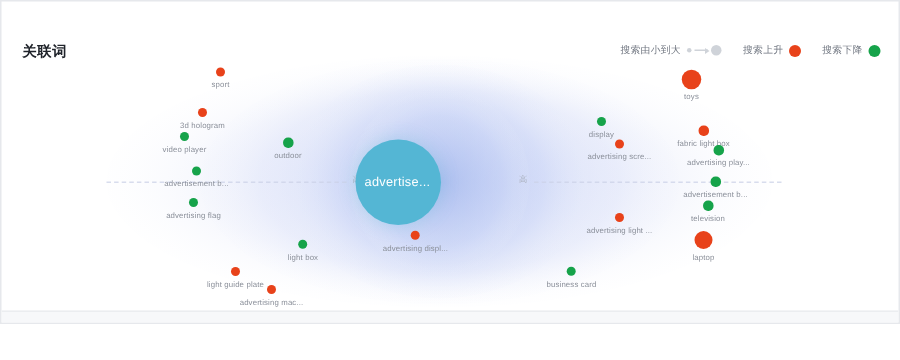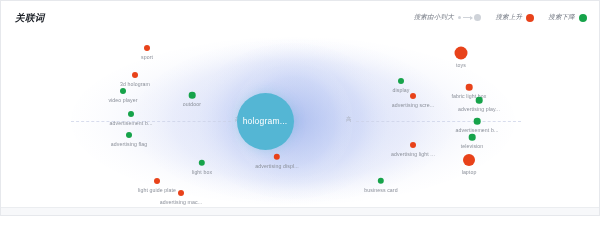--- a/index.html
+++ b/index.html
@@ -10,21 +10,21 @@
   #app{
     position:relative;
     width:600px;height:216px;
     background:#ffffff;
     border:1px solid #e6e8ec;
     box-sizing:border-box;
     overflow:hidden;
   }
   
   #header{
-    position:absolute;left:0;top:0;width:100%;height:34px;font-style:italic;
+    position:absolute;left:0;top:16px;width:100%;height:34px;
   }
   #page-title{
     position:absolute;left:14px;top:11px;
     font-size:9.5px;font-weight:bold;color:#20242b;
     letter-spacing:.4px;white-space:nowrap;
   }
   #legend{
     position:absolute;right:12px;top:12px;
     display:flex;align-items:center;gap:14px;
     font-size:6.5px;color:#6b7280;white-space:nowrap;
@@ -163,21 +163,21 @@
       <ellipse cx="292" cy="86" rx="60" ry="62" fill="url(#gInner)"></ellipse>
     </svg>
 
     <div class="axis-line" style="left:70px;width:160px;"></div>
     <div class="axis-line" style="left:355px;width:165px;"></div>
 
     <div class="axis-tick" style="left:234px;">高</div>
     <div class="axis-tick" style="left:345px;">高</div>
 
     <div id="center-node" style="background: rgb(84, 182, 212); height: 57px; width: 57px; margin-top: -28.5px; margin-left: -28.5px; left: 264px; top: 86px;">
-      <span id="center-label">hologram...</span>
+      <span id="center-label">advertise...</span>
     </div>
 
     <div id="nodes">
         <div class="node" style="left: 146px; top: 13px;">
           <span class="dot up" style="height: 6px; width: 6px;"></span>
           <span class="lbl" style="top: 5.5px;">sport</span>
         </div>
         <div class="node" style="left: 134px; top: 40px;">
           <span class="dot up" style="height: 6px; width: 6px;"></span>
           <span class="lbl" style="top: 5.5px;">3d hologram</span>

